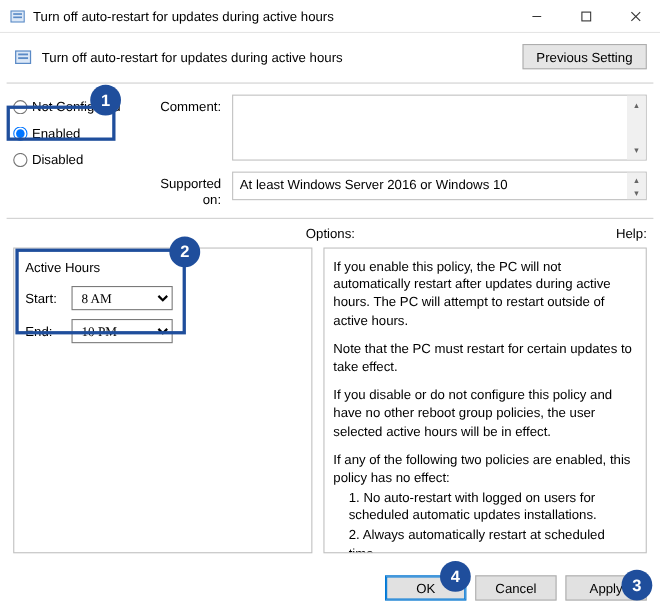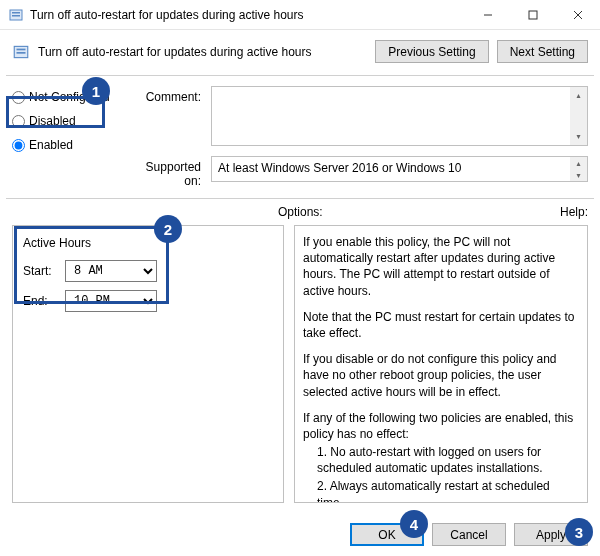--- a/index.html
+++ b/index.html
@@ -27,21 +27,21 @@
 .labels-row > div { font-size: 12px; }
 .options-label { width: 282px; }
 .lower-row { display: flex; padding: 6px 12px 0 12px; gap: 10px; }
 .options-pane { width: 272px; height: 278px; border: 1px solid #c0c0c0; background: #fff; padding: 10px 10px; font-size: 12px; position: relative; }
 .help-pane { flex: 1; height: 278px; border: 1px solid #c0c0c0; background: #fff; padding: 8px 8px; font-size: 12px; overflow: hidden; }
 .help-pane p { margin-bottom: 10px; line-height: 1.35; }
 .help-pane .indent { padding-left: 14px; margin-bottom: 2px; }
 .ah-title { margin-bottom: 10px; }
 .ah-field { display: flex; align-items: center; gap: 8px; margin-bottom: 8px; }
 .ah-field label { width: 34px; }
-.ah-field select { width: 92px; height: 22px; border: 1px solid #7a7a7a; background: #fff; font-family: Liberation Mono, monospace; font-size: 12px; padding-left: 4px; }
+.ah-field select { width: 92px; height: 22px; border: 1px solid #7a7a7a; background: #fff; font-family: Liberation Serif, serif; font-size: 12px; padding-left: 4px; }
 .footer-btns { position: absolute; right: 12px; bottom: 10px; display: flex; gap: 8px; justify-content: center; }
 .footer-btn { width: 74px; height: 23px; background: #e1e1e1; border: 1px solid #adadad; font-family: inherit; font-size: 12px; cursor: pointer; }
 .footer-btn.primary { border: 1px solid #0078d7; box-shadow: inset 0 0 0 1px #0078d7; }
 .badge { position: absolute; width: 28px; height: 28px; border-radius: 50%; background: #1f4e9c; color: #fff; display: flex; align-items: center; justify-content: center; font-size: 15px; font-weight: 600; z-index: 10; }
 .highlight-box { position: absolute; border: 3px solid #1f4e9c; z-index: 5; }
 </style>
 </head>
 <body>
 
 <div class="titlebar">
@@ -76,38 +76,37 @@
 <div class="header-row">
   <span class="header-icon">
     <svg width="18" height="18" viewBox="0 0 16 16">
         <rect x="2" y="3" width="12" height="10" fill="#dce8f7" stroke="#5a8ac6"></rect>
         <rect x="4" y="5" width="8" height="1.5" fill="#5a8ac6"></rect>
         <rect x="4" y="8" width="8" height="1.5" fill="#5a8ac6"></rect>
       </svg>
   </span>
   <span class="header-title">Turn off auto-restart for updates during active hours</span>
   <button class="setting-btn">Previous Setting</button>
-  <button class="setting-btn">Next Setting</button>
 </div>
 
 <div class="divider"></div>
 
 <div class="upper-grid">
   <div class="radio-col">
     <label class="radio-item">
       <input type="radio" name="state" style="">
       <span>Not Configured</span>
     </label>
     <label class="radio-item">
+      <input type="radio" name="state" checked="" style="">
+      <span>Enabled</span>
+    </label>
+    <label class="radio-item">
       <input type="radio" name="state" style="">
       <span>Disabled</span>
-    </label>
-    <label class="radio-item">
-      <input type="radio" name="state" checked="" style="">
-      <span>Enabled</span>
     </label>
   </div>
   <div class="comment-label">Comment:</div>
   <div class="comment-box">
     <div class="scroll-arrows">
       <div class="scroll-arrow">▴</div>
       <div class="scroll-arrow">▾</div>
     </div>
   </div>
   <div></div>

